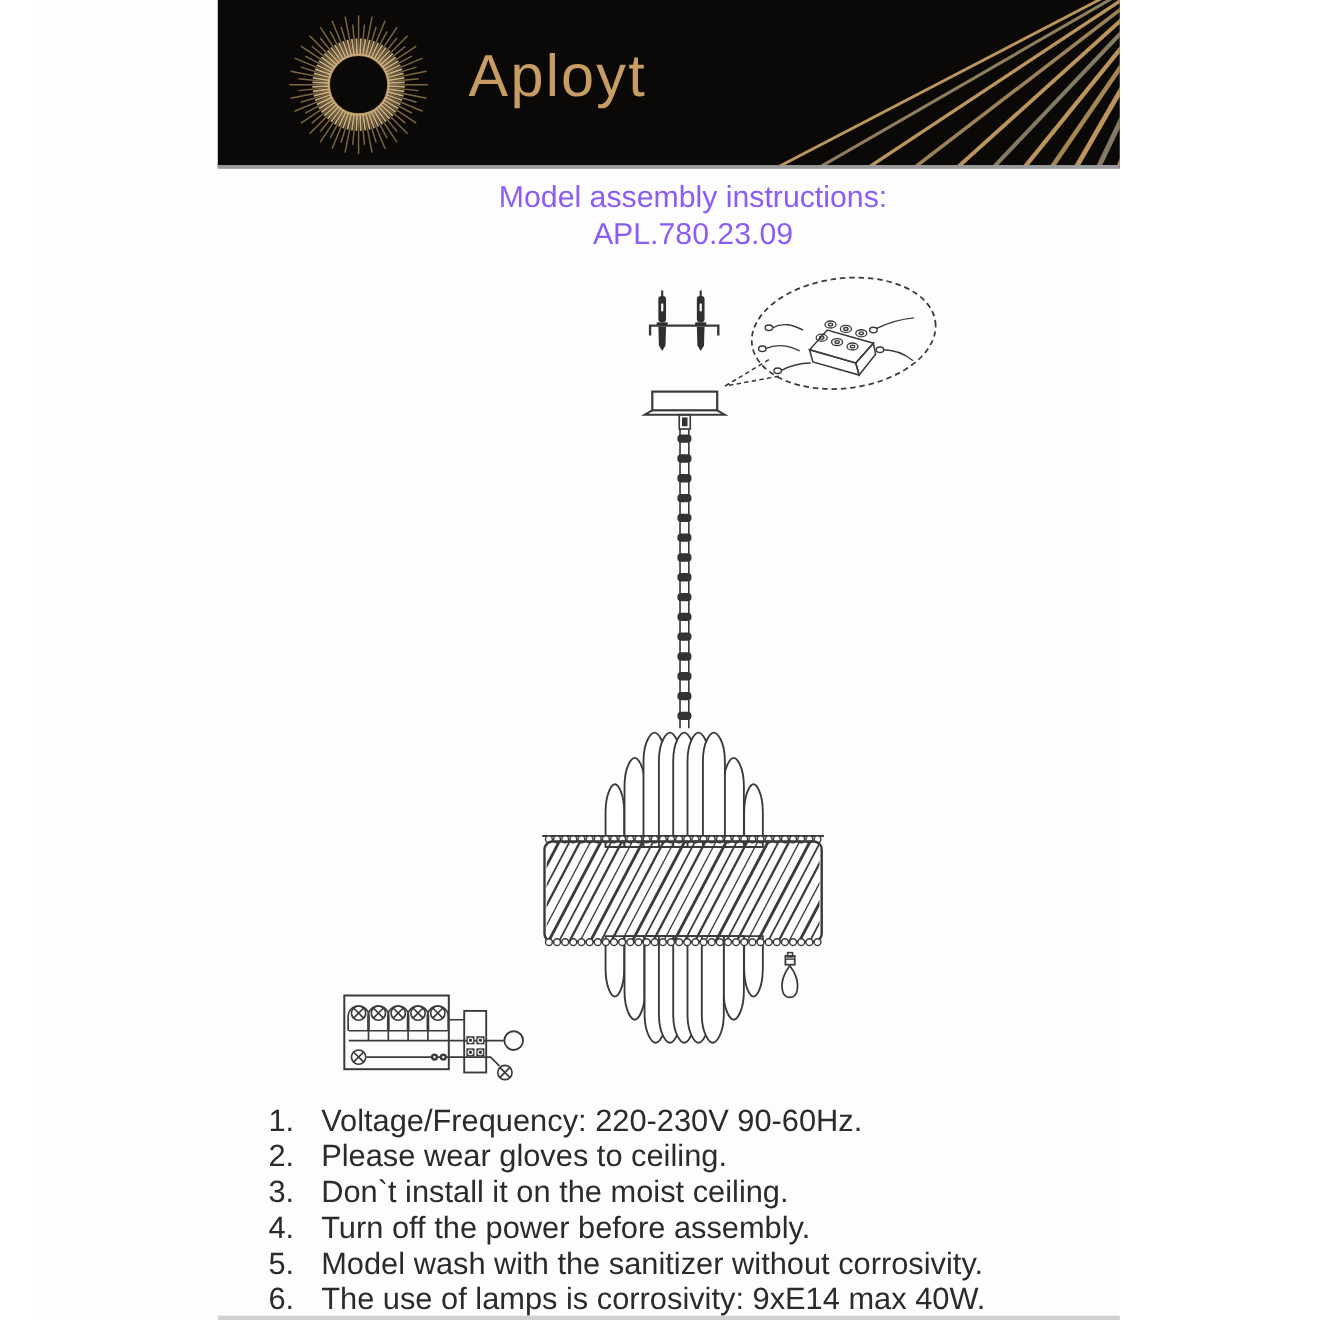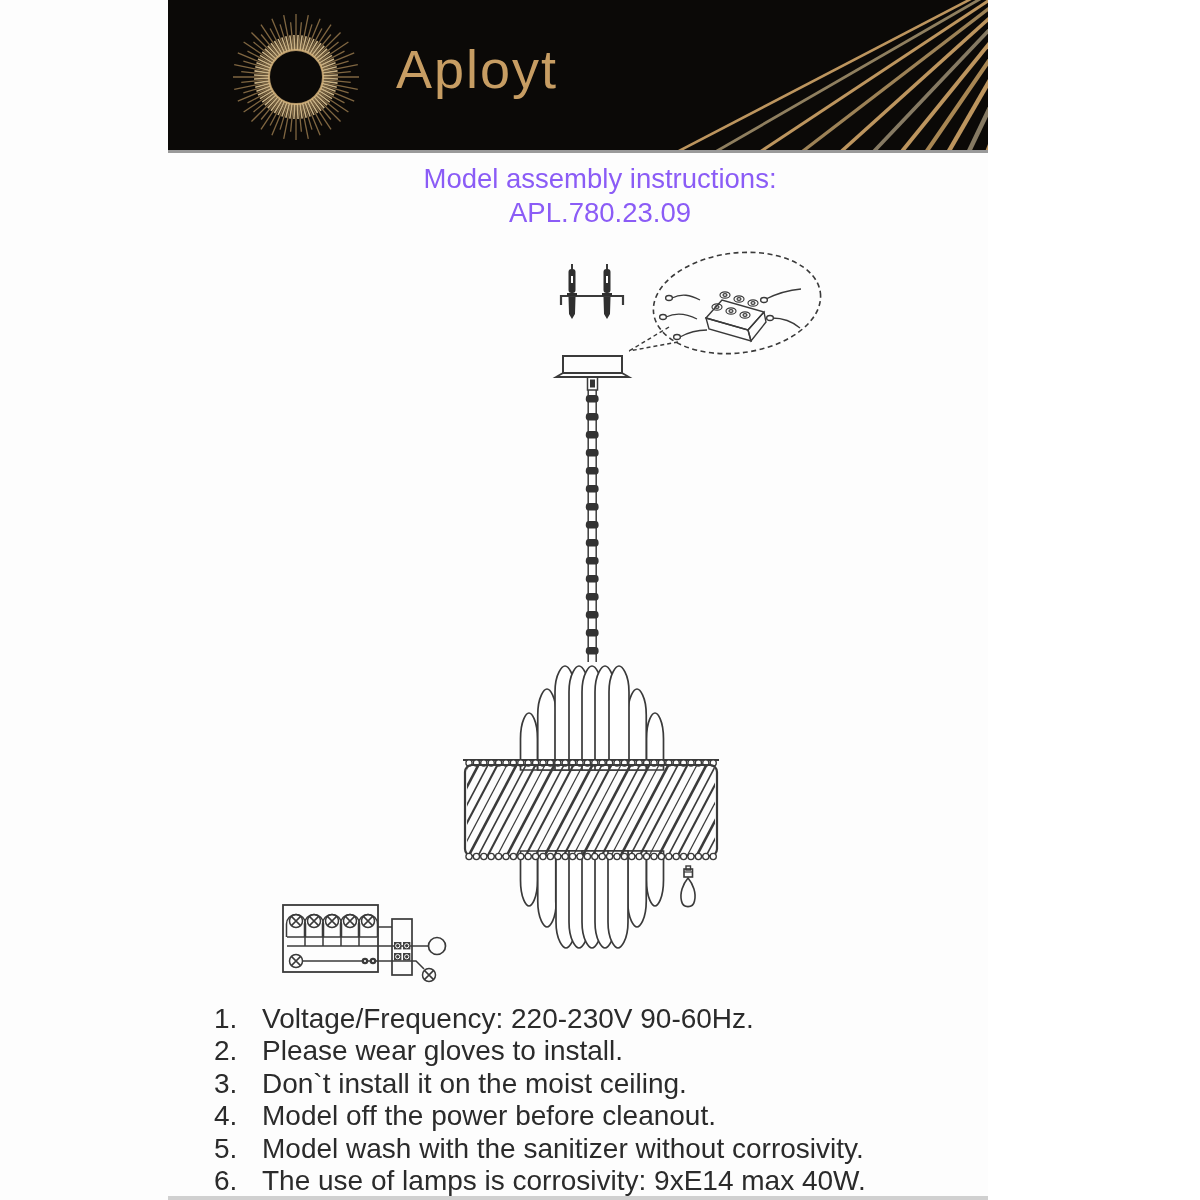--- a/index.html
+++ b/index.html
@@ -1,17 +1,17 @@
 <!DOCTYPE html>
 <html><head>
 <meta charset="utf-8">
 <style>
   html,body{margin:0;padding:0;background:#ffffff;}
   #page{position:relative;width:988px;height:1200px;background:#fdfdfd;overflow:hidden;
-        font-family:"Liberation Sans", sans-serif;color:#2b2b2b;}
+        font-family:"Liberation Sans", sans-serif;color:#2b2b2b;margin-left:30px;}
 
   
   #header{position:absolute;left:168px;top:0;width:845px;height:150px;background:#0b0907;
           border-right:3px solid #9a9a9a;border-bottom:3px solid #9a9a9a;overflow:hidden;}
   #logo-star{position:absolute;left:62px;top:11px;width:132px;height:132px;}
   #brand{position:absolute;left:228px;top:38px;font-size:54px;letter-spacing:2px;
          color:#c79d63;font-weight:400;}
   #header-rays{position:absolute;right:0;top:0;width:848px;height:150px;}
 
   
@@ -480,29 +480,29 @@
     </g>
   </svg>
 
   <div id="instructions">
     <div class="inst-row">
       <div class="inst-num">1.</div>
       <div class="inst-text">Voltage/Frequency: 220-230V 90-60Hz.</div>
     </div>
     <div class="inst-row">
       <div class="inst-num">2.</div>
-      <div class="inst-text">Please wear gloves to install.</div>
+      <div class="inst-text">Please wear gloves to ceiling.</div>
     </div>
     <div class="inst-row">
       <div class="inst-num">3.</div>
       <div class="inst-text">Don`t install it on the moist ceiling.</div>
     </div>
     <div class="inst-row">
       <div class="inst-num">4.</div>
-      <div class="inst-text">Model off the power before cleanout.</div>
+      <div class="inst-text">Turn off the power before assembly.</div>
     </div>
     <div class="inst-row">
       <div class="inst-num">5.</div>
       <div class="inst-text">Model wash with the sanitizer without corrosivity.</div>
     </div>
     <div class="inst-row">
       <div class="inst-num">6.</div>
       <div class="inst-text">The use of lamps is corrosivity: 9xE14 max 40W.</div>
     </div>
   </div>

